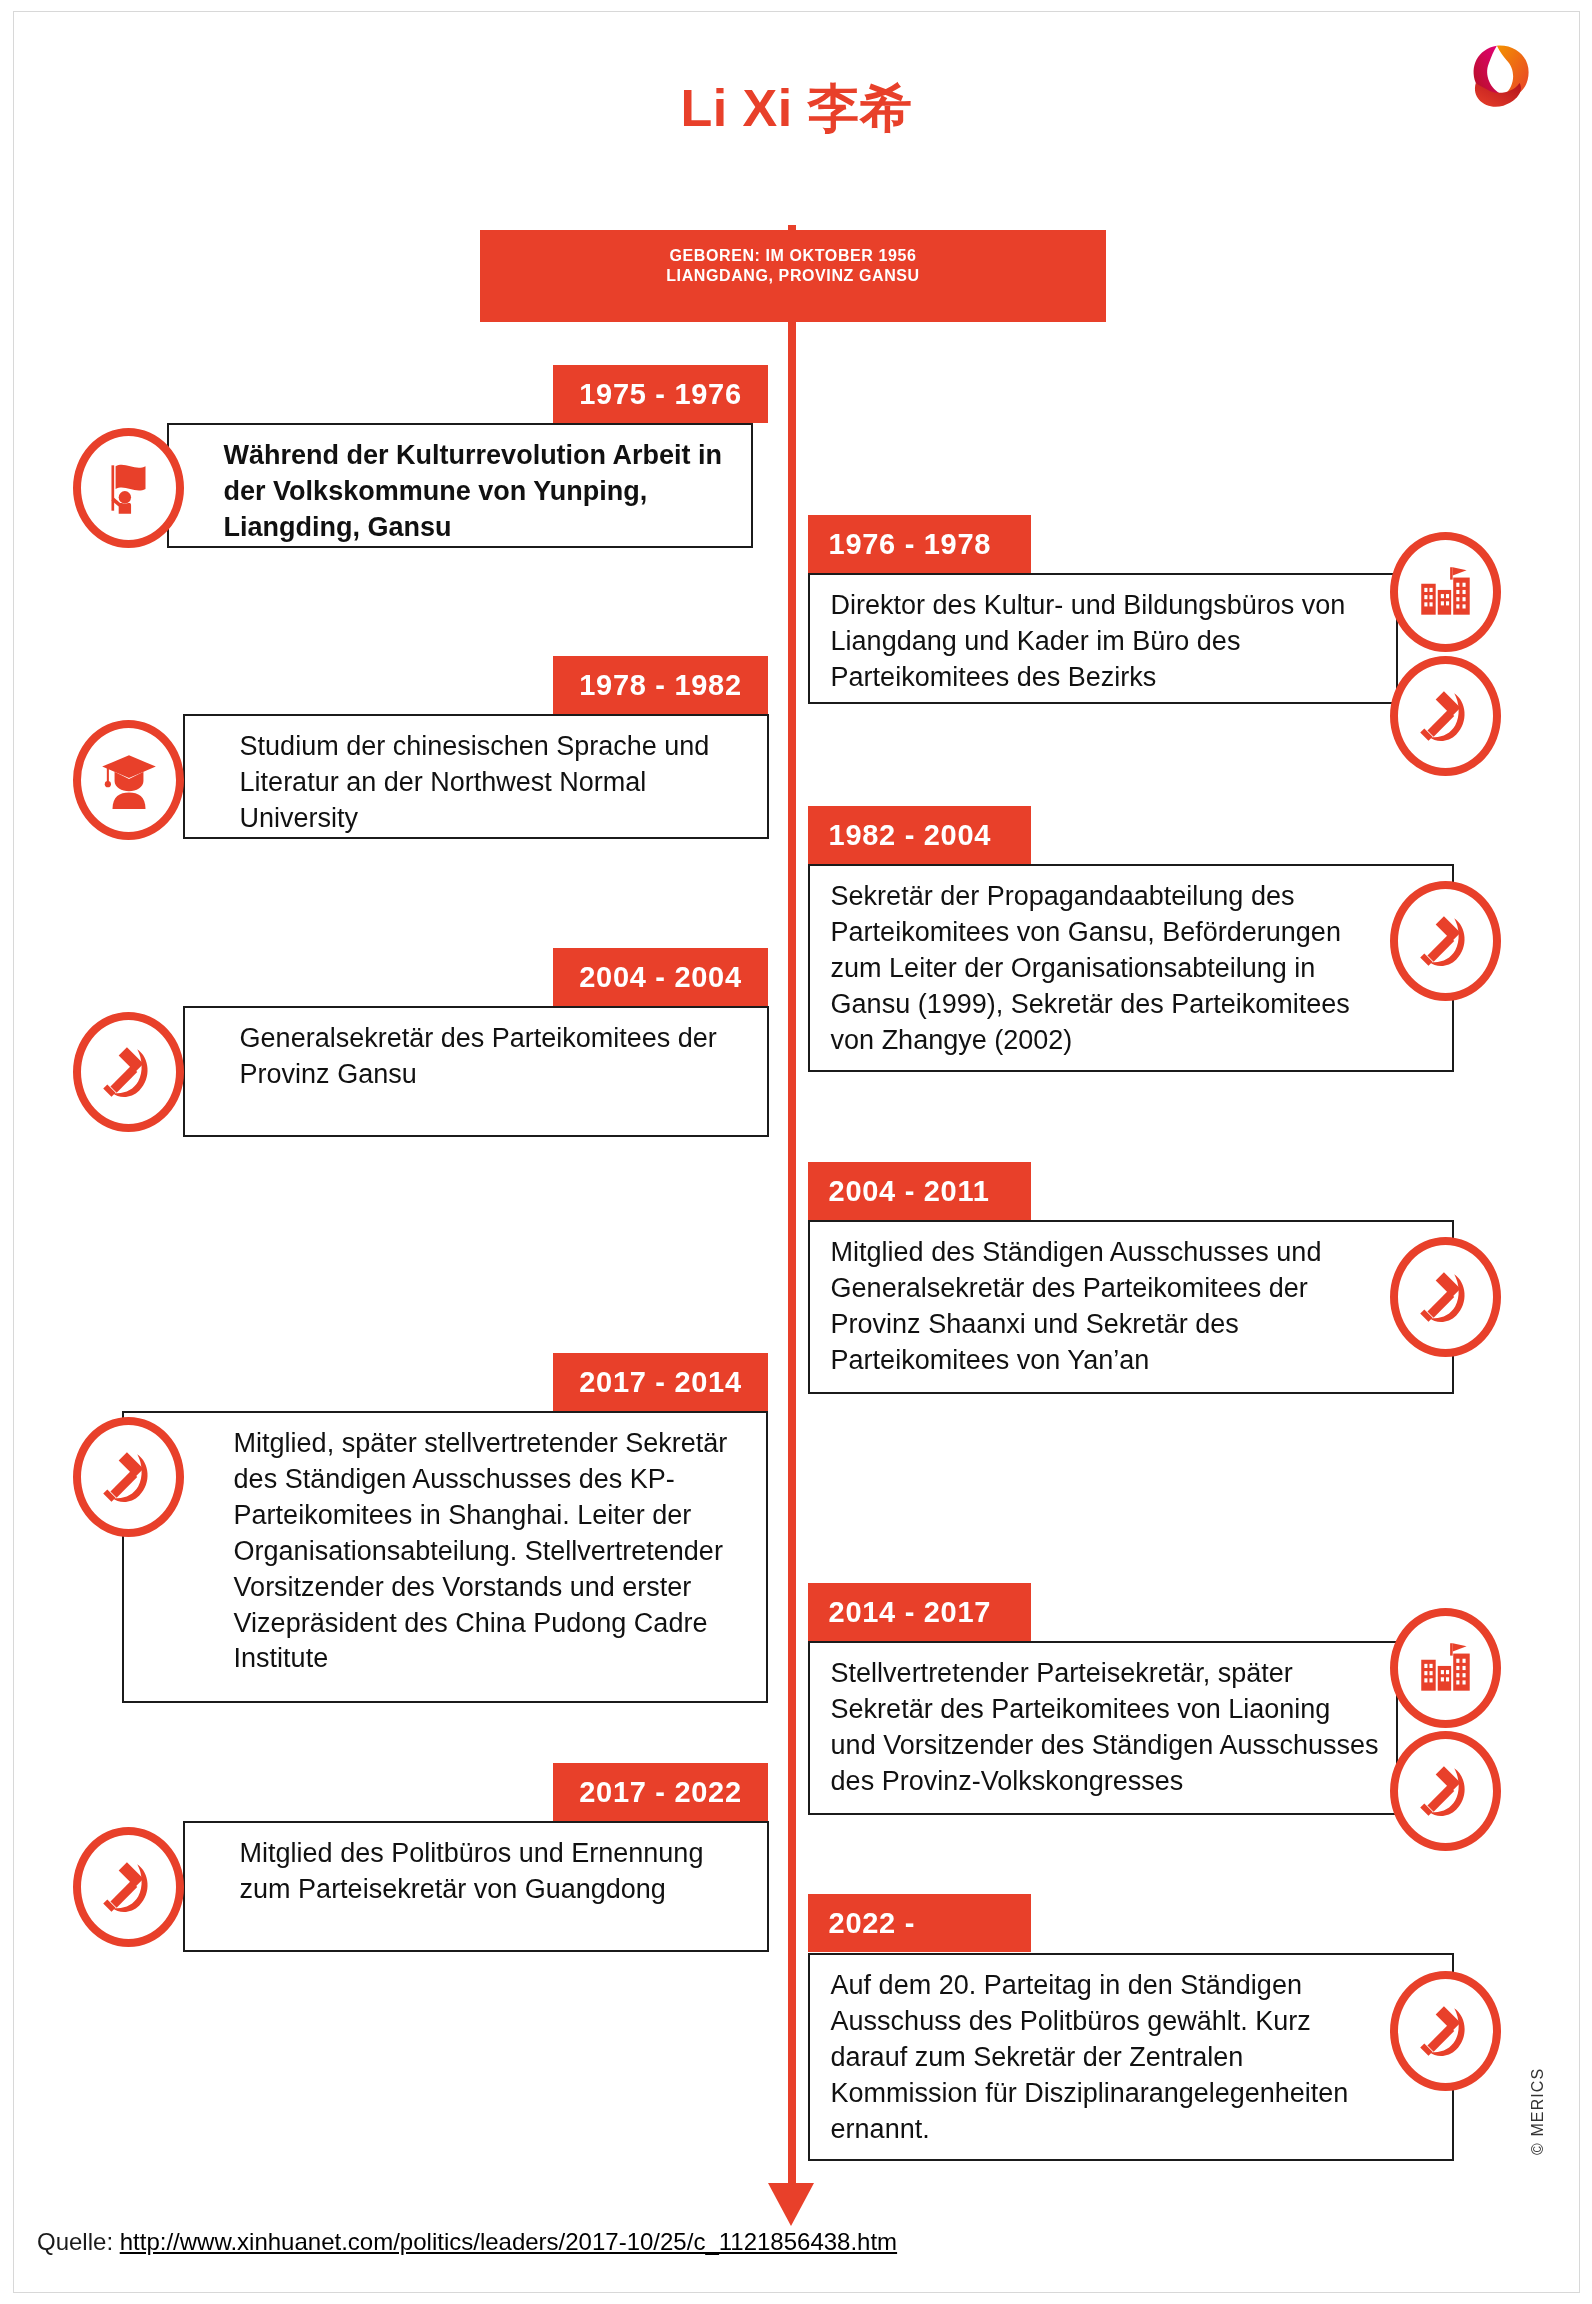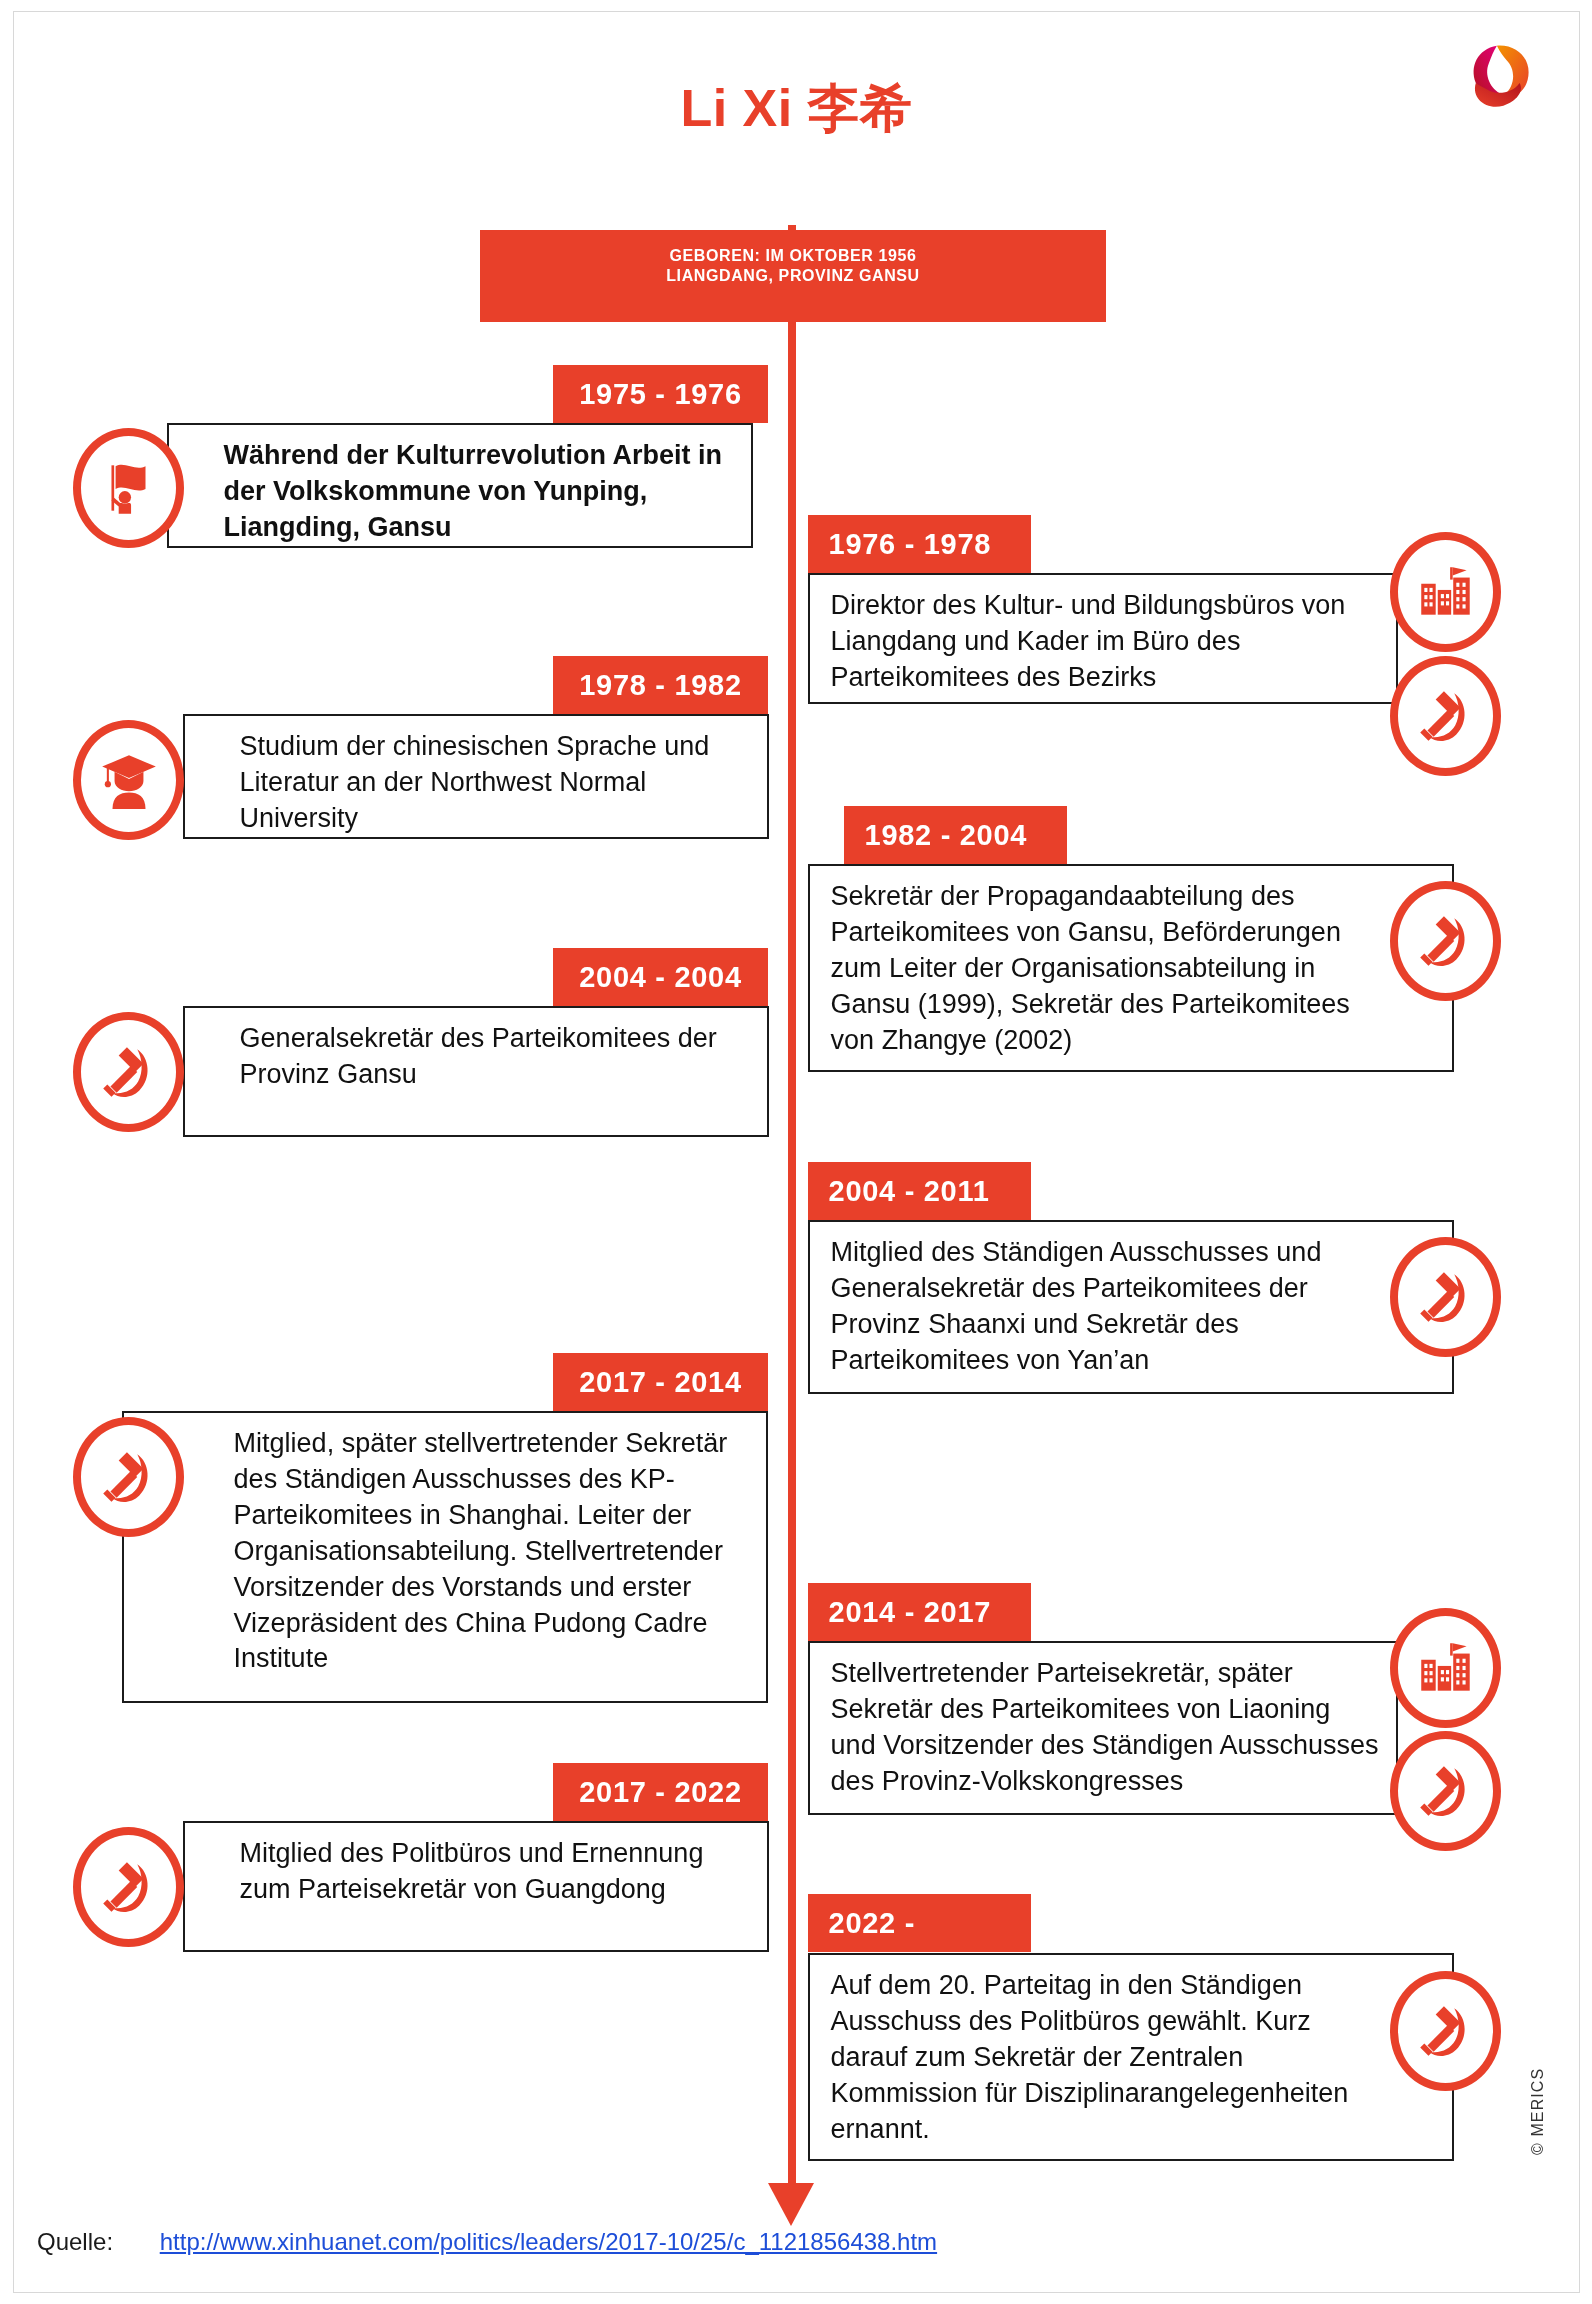--- a/index.html
+++ b/index.html
@@ -232,21 +232,21 @@
   <div class="badge" style="left:73px; top:720px;">
     <svg viewBox="0 0 64 64" fill="#E8402A">
       <path d="M32 8 L58 19 L32 30 L6 19 Z"></path>
       <path d="M18 24 L18 33 C18 39 25 43 32 43 C39 43 46 39 46 33 L46 24 L32 31 Z"></path>
       <rect x="10.5" y="20" width="2" height="14"></rect>
       <circle cx="11.5" cy="36" r="3"></circle>
       <path d="M16 60 C16 48 23 44 32 44 C41 44 48 48 48 60 Z"></path>
     </svg>
   </div>
 
-  <div class="year-tag right" style="left:844px; top:806px;">1982 - 2004</div>
+  <div class="year-tag right" style="left:808px; top:806px;">1982 - 2004</div>
   <div class="desc-box" style="left:808px; top:864px; width:646px; height:208px;">
     <div style="width:525px;">Sekretär der Propagandaabteilung des Parteikomitees von Gansu, Beförderungen zum Leiter der Organisationsabteilung in Gansu (1999), Sekretär des Parteikomitees von Zhangye (2002)</div>
   </div>
   <div class="badge" style="left:1390px; top:881px;">
     <svg viewBox="0 0 64 64" fill="#E8402A">
       <path d="M40 10 C52 18 54 38 42 50 C34 58 22 58 16 52 C26 54 36 50 41 41 C46 32 45 19 40 10 Z"></path>
       <path d="M22 16 L30 8 L46 24 L38 32 Z"></path>
       <path d="M14 46 L34 26 L40 32 L20 52 Z"></path>
       <path d="M11 44 L19 52 L15 56 L7 48 Z"></path>
     </svg>
@@ -353,18 +353,18 @@
   <div class="badge" style="left:1390px; top:1971px;">
     <svg viewBox="0 0 64 64" fill="#E8402A">
       <path d="M40 10 C52 18 54 38 42 50 C34 58 22 58 16 52 C26 54 36 50 41 41 C46 32 45 19 40 10 Z"></path>
       <path d="M22 16 L30 8 L46 24 L38 32 Z"></path>
       <path d="M14 46 L34 26 L40 32 L20 52 Z"></path>
       <path d="M11 44 L19 52 L15 56 L7 48 Z"></path>
     </svg>
   </div>
 
   <div id="source">
-    <span>Quelle: </span><a class="url" href="#" style="color:#1d4ed8;margin-left:40px;">http://www.xinhuanet.com/politics/leaders/2017-10/25/c_1121856438.htm</a>
+    <span>Quelle: </span><a class="url" href="#" style="color:#000000;">http://www.xinhuanet.com/politics/leaders/2017-10/25/c_1121856438.htm</a>
   </div>
   <div id="copyright">© MERICS</div>
 
 </div>
 
 
 </body></html>

